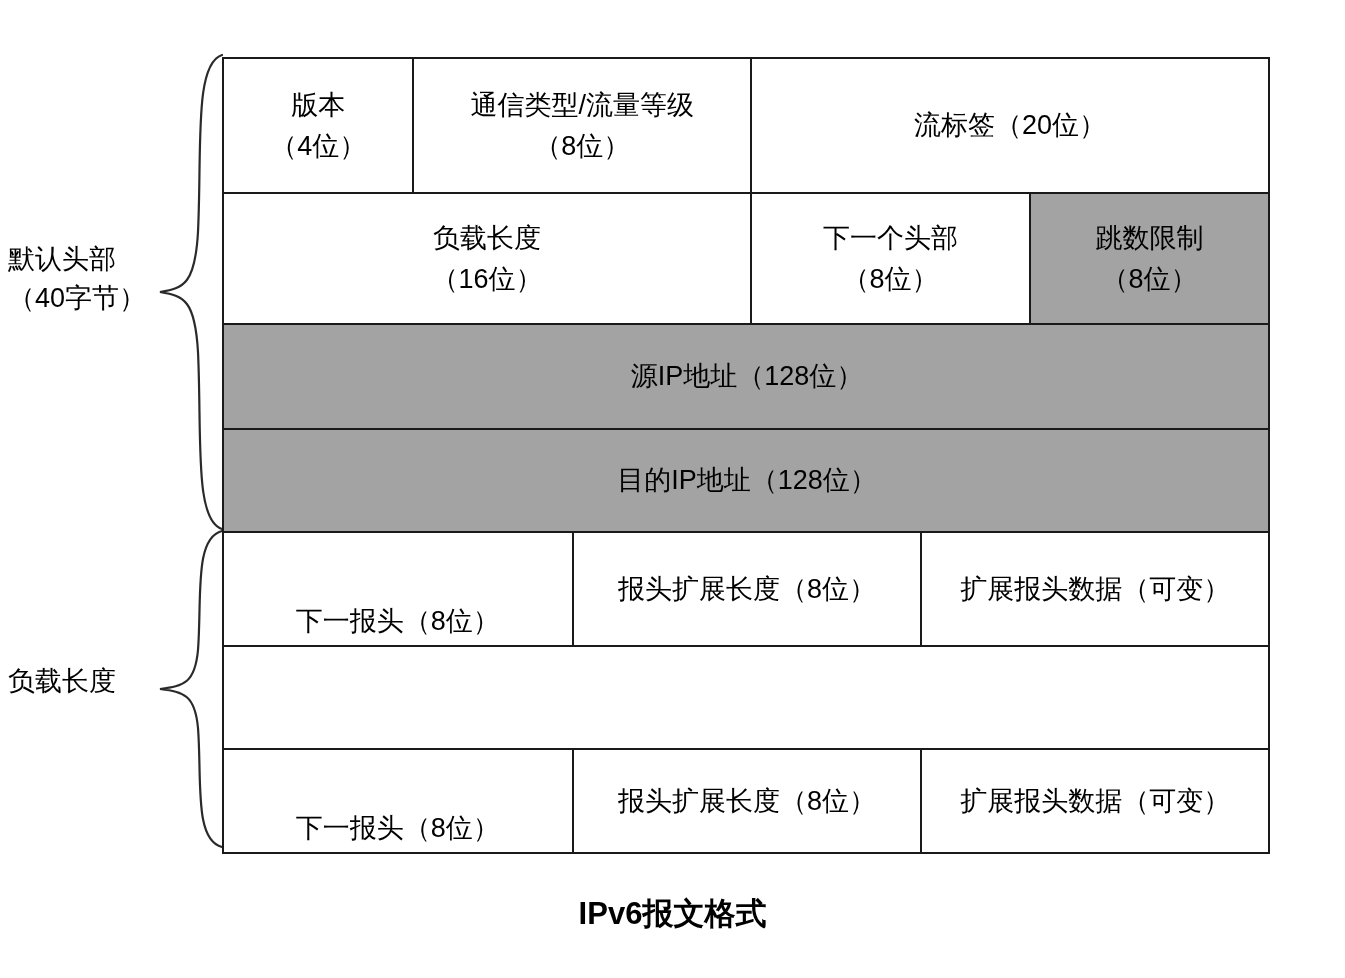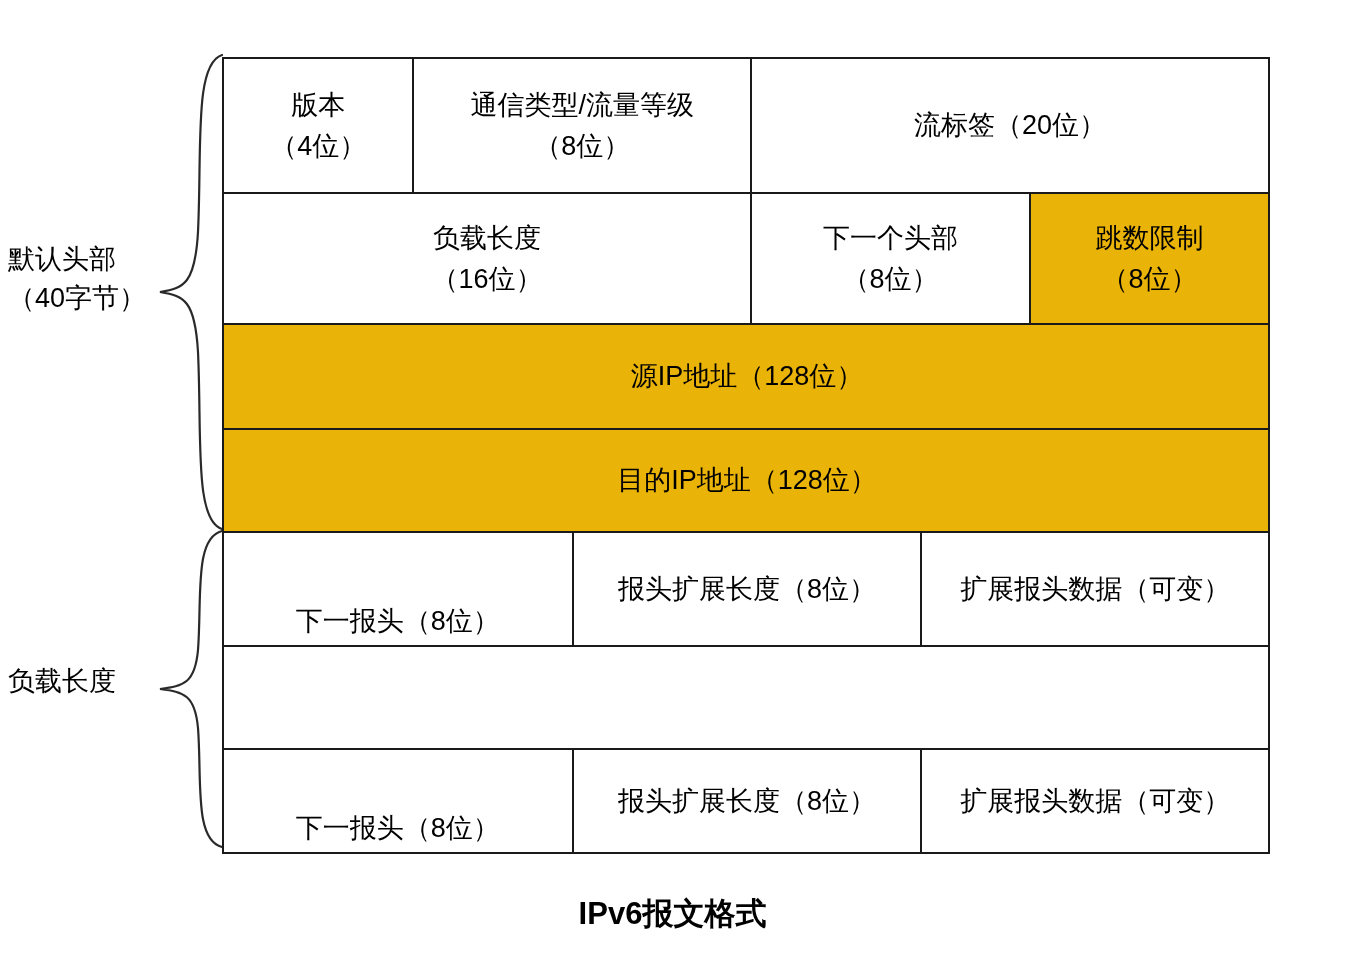--- a/index.html
+++ b/index.html
@@ -75,21 +75,21 @@
     justify-content: center;
     text-align: center;
     font-size: 27px;
     line-height: 1.5;
     padding: 4px 6px;
     color: #000000;
   }
   .pcell:last-child { border-right: none; }
   .pcell .ln { display: block; }
 
-  .fill-yellow { background: #eab308; }
+  .fill-yellow { background: #a3a3a3; }
 
   
   #row-1 { height: 135px; }
   #row-2 { height: 131px; }
   #row-src  { height: 105px; }
   #row-dst  { height: 103px; }
   #row-ext-1 { height: 114px; }
   #row-ext-blank { height: 103px; }
   #row-ext-2 { height: 102px; }
 

